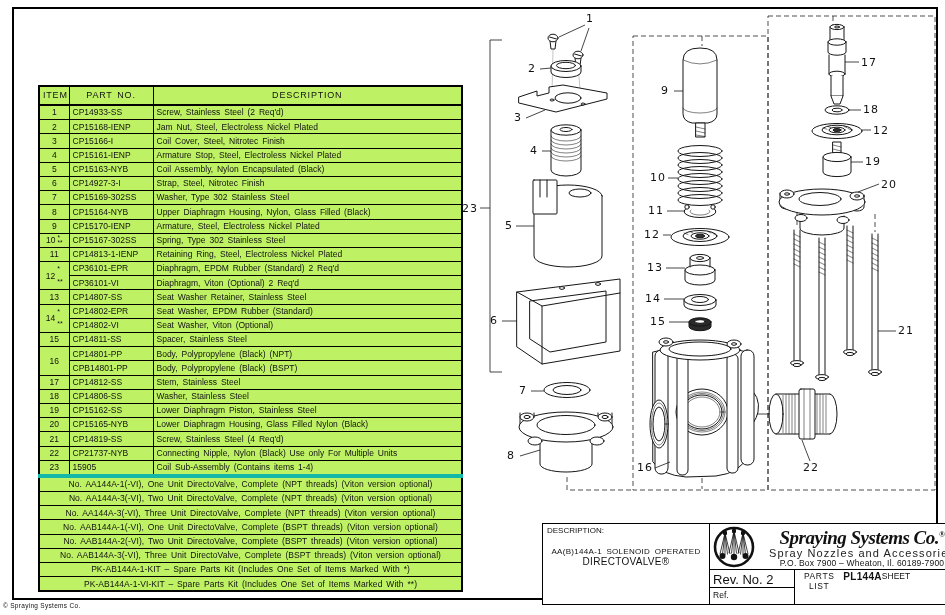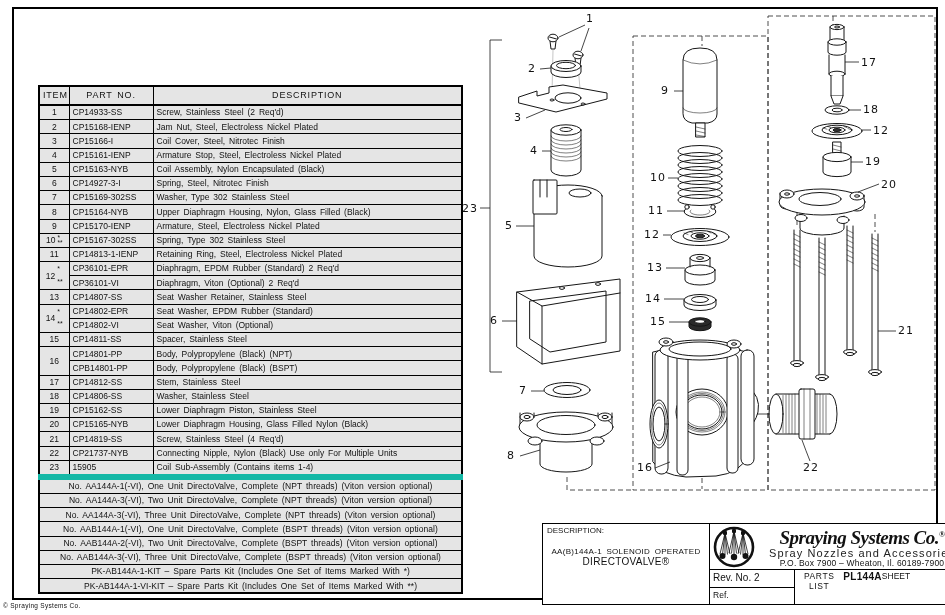--- a/index.html
+++ b/index.html
@@ -4,30 +4,30 @@
 <style>
   html,body{margin:0;padding:0}
   body{width:945px;height:615px;position:relative;background:#fff;color:#111;
        font-family:"Liberation Sans",sans-serif;overflow:hidden}
   .sheet-border{position:absolute;left:12px;top:7px;width:922px;height:589px;border:2px solid #000}
   .copyright{position:absolute;left:3px;top:602px;font-size:6.5px;letter-spacing:.3px}
 
   
   table.parts{position:absolute;left:38px;top:85px;width:425px;border-collapse:collapse;
               table-layout:fixed;border:2px solid #000;font-size:8.5px;line-height:1;
-              word-spacing:1.5px;background:#e5e5e5}
+              word-spacing:1.5px;background:#bef264}
   table.parts th,table.parts td{border:1px solid #000;padding:0 3px;height:13.2px;
               white-space:nowrap;overflow:hidden}
   table.parts thead th{height:17px;font-weight:normal;font-size:9px;letter-spacing:.8px;
               text-align:center;border-bottom:2px solid #000}
   td.c-item{text-align:center;padding:0}
   td.c-part{}
   td.c-desc{}
   td.c-note{text-align:center;letter-spacing:.05px}
-  td.c-note.first{border-top:6px solid #14b8a6}
+  td.c-note.first{border-top:4px solid #14b8a6}
   .iw{display:flex;align-items:center;justify-content:center;gap:2px}
   .mk{display:flex;flex-direction:column;font-size:6.5px;line-height:5.5px;text-align:left}
   .mk i{font-style:normal}
   .mk.tall{font-size:7px;line-height:12.5px}
 
   
   .titleblock{position:absolute;left:542px;top:523px;width:416px;height:82px;
               border:1px solid #000;border-right:none;display:flex;background:#fff;box-sizing:border-box}
   .tb-desc{width:183px;border-right:1px solid #000;padding:2px 4px;box-sizing:border-box}
   .tb-desc-label{font-size:8px}
@@ -37,21 +37,21 @@
   .tb-brand{height:46px;border-bottom:1px solid #000;display:flex;align-items:center;
             padding:1px 3px;box-sizing:border-box;gap:14px}
   .brand-col{flex:1;text-align:center}
   .brand-name{font-family:"Liberation Serif",serif;font-style:italic;font-weight:bold;
               font-size:19px;line-height:19px;letter-spacing:-.5px;white-space:nowrap}
   .reg{font-size:8px;vertical-align:super}
   .brand-tagline{font-size:11px;letter-spacing:1.1px;line-height:11px;color:#222;white-space:nowrap}
   .brand-address{font-size:8.5px;letter-spacing:.2px;line-height:9px;white-space:nowrap}
   .tb-bottom{flex:1;display:flex}
   .tb-revref{width:84px;border-right:1px solid #000;display:flex;flex-direction:column}
-  .tb-rev{flex:1;border-bottom:1px solid #000;font-size:10px;padding:2px 3px 0}
+  .tb-rev{flex:1;border-bottom:1px solid #000;font-size:13px;padding:2px 3px 0}
   .tb-ref{flex:1;font-size:8.5px;padding:2px 3px 0}
   .tb-pl{flex:1;text-align:center;font-size:8.5px;display:flex;flex-direction:row;
          justify-content:space-between;padding:1px 0}
   .tb-pl-label{letter-spacing:.6px}
   .tb-pl-num{font-weight:bold;font-size:10px;line-height:11px;letter-spacing:.3px}
   .tb-sheet{display:flex;justify-content:center;gap:36px}
 
   
   svg.draw{position:absolute;left:440px;top:0;width:505px;height:615px}
   svg.draw .p{stroke:#161616;stroke-width:1;fill:#fff;stroke-linejoin:round;stroke-linecap:round}
@@ -103,21 +103,21 @@
         <td class="c-desc">Armature Stop, Steel, Electroless Nickel Plated</td>
       </tr>
       <tr>
         <td class="c-item" rowspan="1">5</td>
         <td class="c-part">CP15163-NYB</td>
         <td class="c-desc">Coil Assembly, Nylon Encapsulated (Black)</td>
       </tr>
       <tr>
         <td class="c-item" rowspan="1">6</td>
         <td class="c-part">CP14927-3-I</td>
-        <td class="c-desc">Spring, Steel, Nitrotec Finish</td>
+        <td class="c-desc">Strap, Steel, Nitrotec Finish</td>
       </tr>
       <tr>
         <td class="c-item" rowspan="1">7</td>
         <td class="c-part">CP15169-302SS</td>
         <td class="c-desc">Washer, Type 302 Stainless Steel</td>
       </tr>
       <tr>
         <td class="c-item" rowspan="1">8</td>
         <td class="c-part">CP15164-NYB</td>
         <td class="c-desc">Upper Diaphragm Housing, Nylon, Glass Filled (Black)</td>

